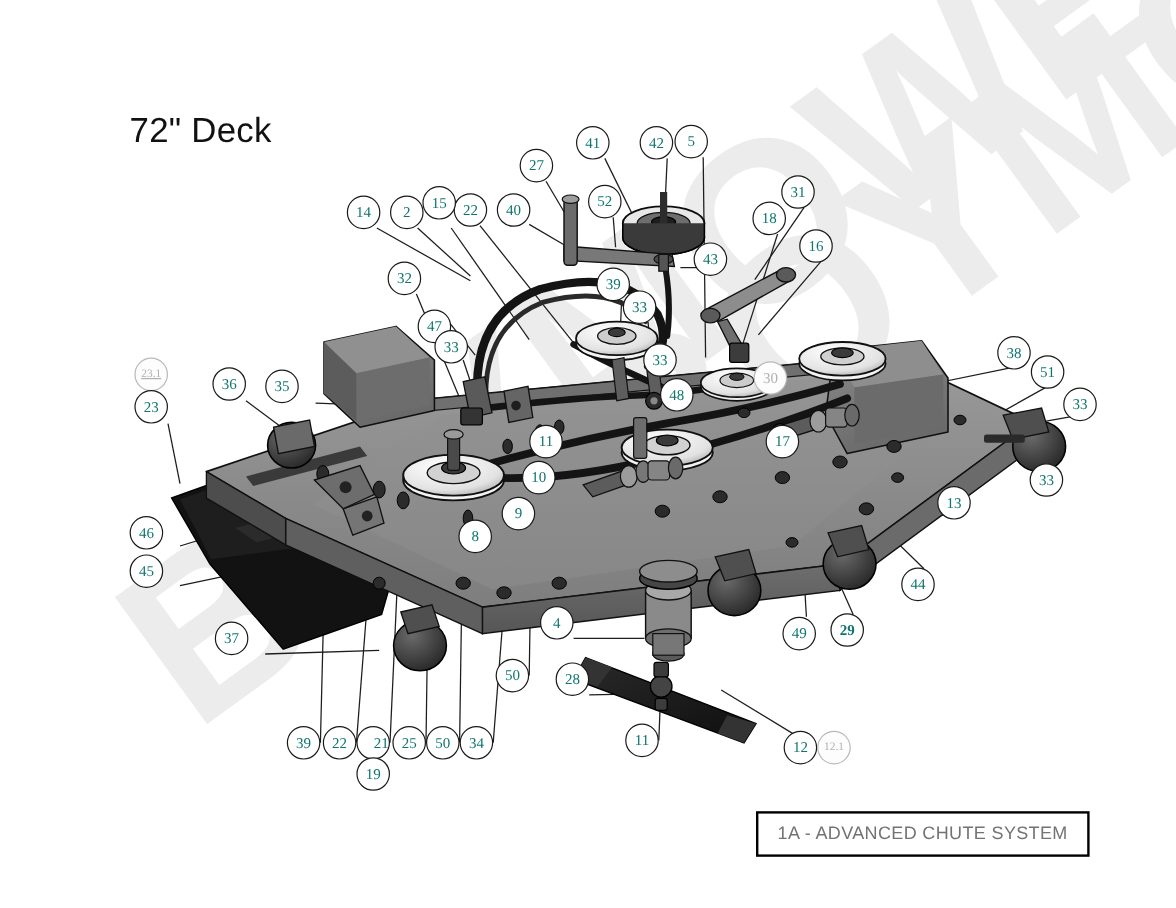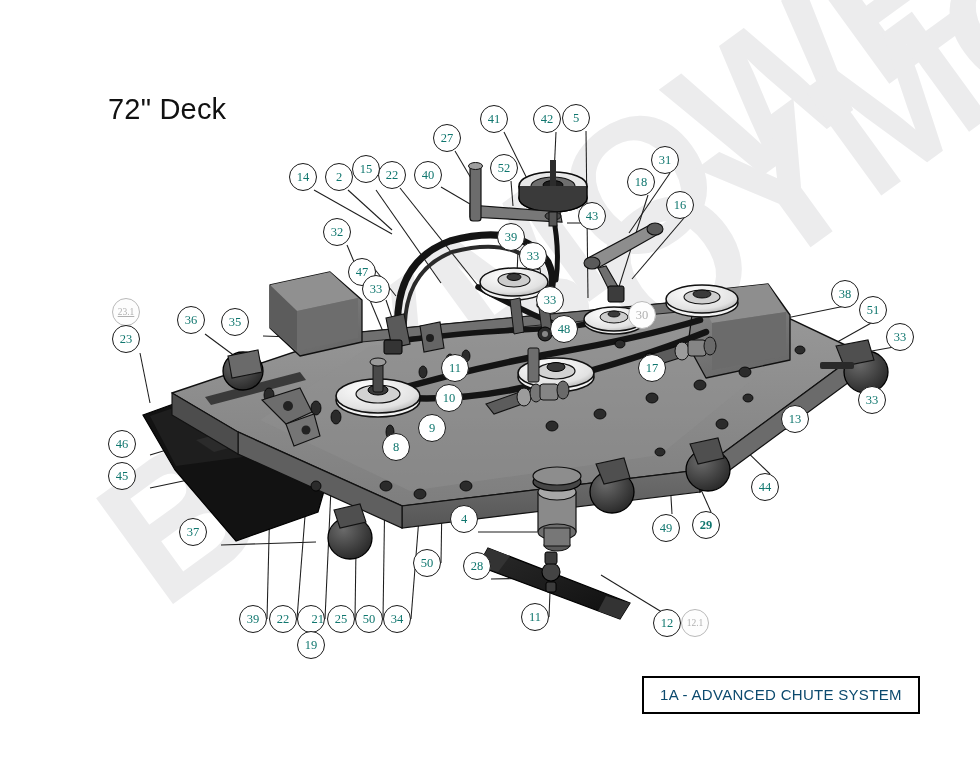--- a/index.html
+++ b/index.html
@@ -34,21 +34,21 @@
   #title{
     position:absolute;left:108px;top:93px;z-index:6;
     font-size:29px;color:#111;font-weight:400;letter-spacing:.2px;
   }
 
   
   #legend{
     position:absolute;left:630px;top:676px;z-index:6;
     border:2px solid #000;background:#fff;
     padding:8px 16px 9px 16px;
-    font-size:15px;color:#0c4a6e;letter-spacing:.3px;white-space:nowrap;margin-left:12px;
+    font-size:15px;color:#737373;letter-spacing:.3px;white-space:nowrap;
   }
 
   
   .callout{
     position:absolute;z-index:5;
     width:28px;height:28px;border-radius:50%;
     background:#ffffff;border:1.3px solid #1a1a1a;
     box-sizing:border-box;
     display:flex;align-items:center;justify-content:center;
     font-size:12.5px;color:#0f766e;font-family:"Liberation Serif", serif;

